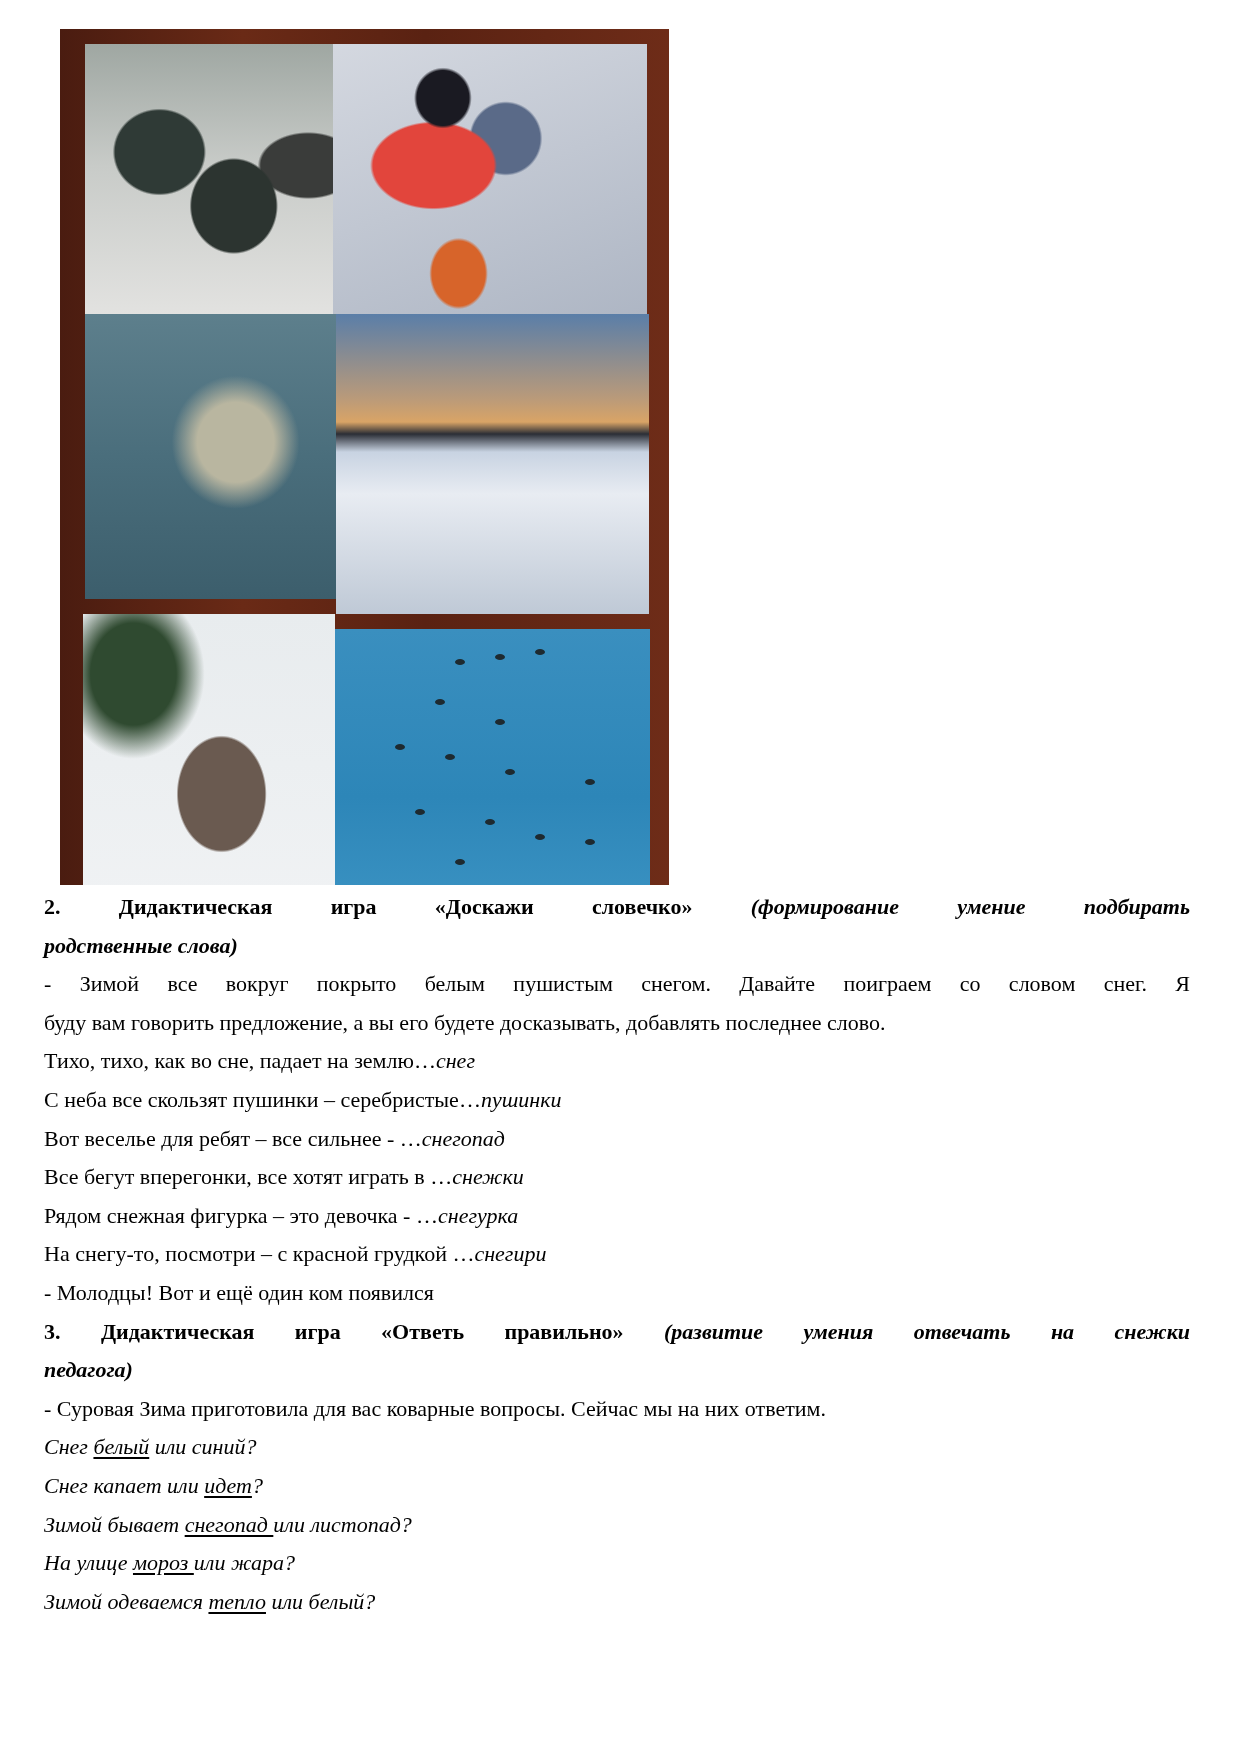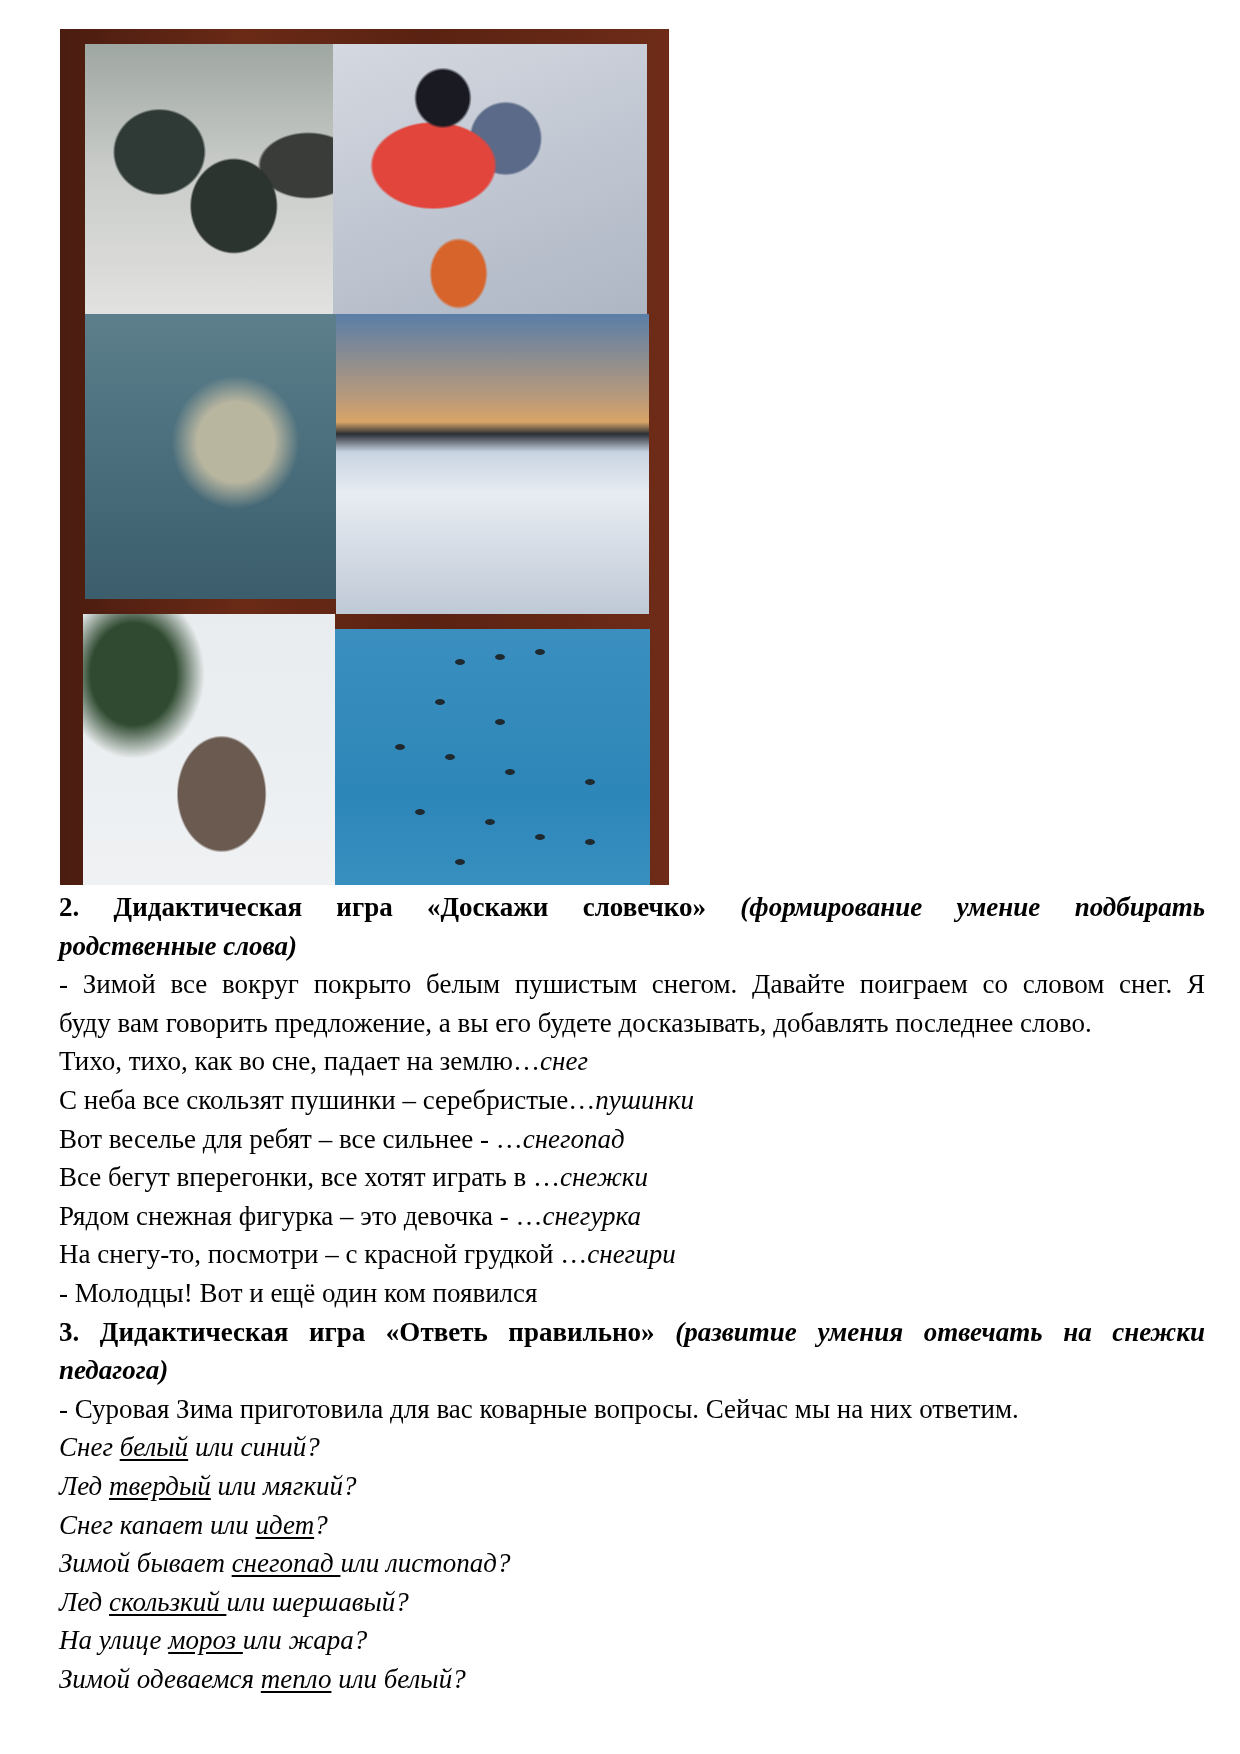--- a/index.html
+++ b/index.html
@@ -30,21 +30,21 @@
                     #c8d3e2 46%, #e8ecf2 60%, #bfc9d6 100%); }
   .c5 { left: 23px; top: 585px; width: 252px; height: 300px;
         background: radial-gradient(ellipse at 55% 60%, #6a5a50 0 22%, transparent 23%),
                     radial-gradient(ellipse at 20% 20%, #2f4a30 0 15%, transparent 25%),
                     linear-gradient(180deg, #e8ecee 0%, #f0f2f4 100%); }
   .c6 { left: 275px; top: 600px; width: 315px; height: 280px;
         background: linear-gradient(180deg, #3a8fbf 0%, #2d86b8 60%, #3a92c2 100%); }
   .bird { position: absolute; width: 10px; height: 6px; background: #1e2a30; border-radius: 50%; }
 
   
-  .text { position: absolute; left: 59px; top: 888px; width: 1146px; font-size: 27px; line-height: 38.6px; }
+  .text { position: absolute; left: 44px; top: 888px; width: 1146px; font-size: 22px; line-height: 38.6px; }
   .line { white-space: nowrap; height: 38.6px; }
   .justify { text-align: justify; text-align-last: justify; white-space: normal; }
   .b { font-weight: bold; }
   .i { font-style: italic; }
   .bi { font-weight: bold; font-style: italic; }
   .u { text-decoration: underline; text-underline-offset: 3px; margin-top: 12px; }
 </style>
 </head>
 <body>
 
@@ -92,19 +92,17 @@
   <div class="line">- Молодцы! Вот и ещё один ком появился</div>
 
   <div class="line justify">
     <span class="b">3. Дидактическая игра «Ответь правильно»</span>
     <span class="bi">(развитие умения отвечать на снежки</span>
   </div>
   <div class="line bi">педагога)</div>
   <div class="line">- Суровая Зима приготовила для вас коварные вопросы. Сейчас мы на них ответим.</div>
 
   <div class="line i"><span>Снег </span><span class="u">белый</span><span> или синий?</span></div>
-  <div class="line i"><span>Лед </span><span class="u">твердый</span><span> или мягкий?</span></div>
   <div class="line i"><span>Снег капает или </span><span class="u">идет</span><span>?</span></div>
   <div class="line i"><span>Зимой бывает </span><span class="u">снегопад </span><span>или листопад?</span></div>
-  <div class="line i"><span>Лед </span><span class="u">скользкий </span><span>или шершавый?</span></div>
   <div class="line i"><span>На улице </span><span class="u">мороз </span><span>или жара?</span></div>
   <div class="line i"><span>Зимой одеваемся </span><span class="u">тепло</span><span> или белый?</span></div>
 </div>
 
 </body></html>

